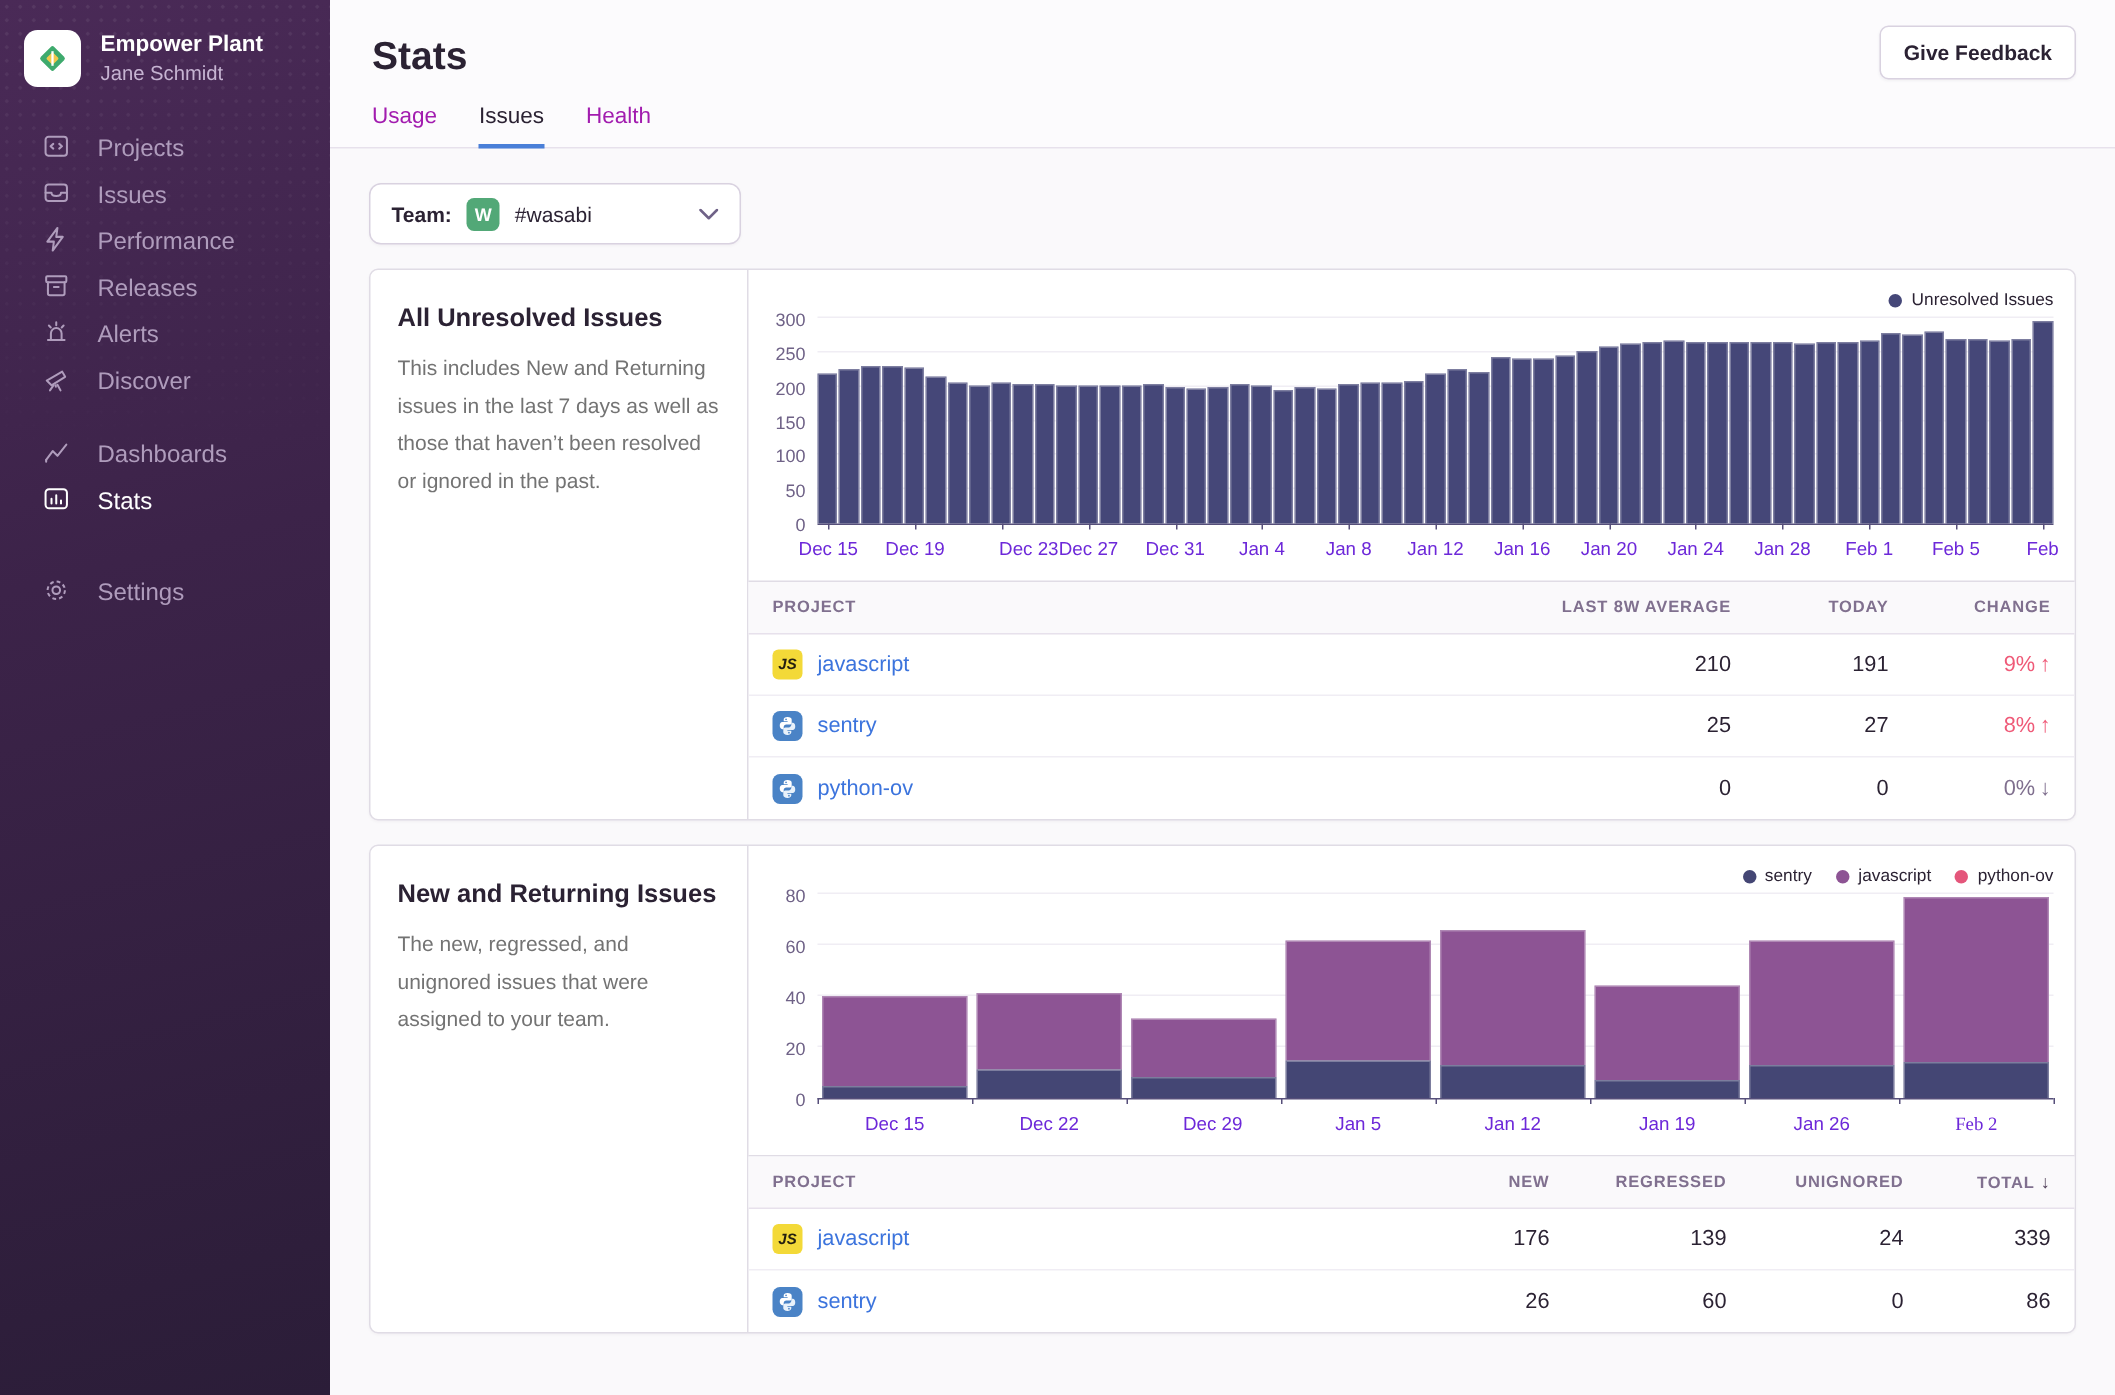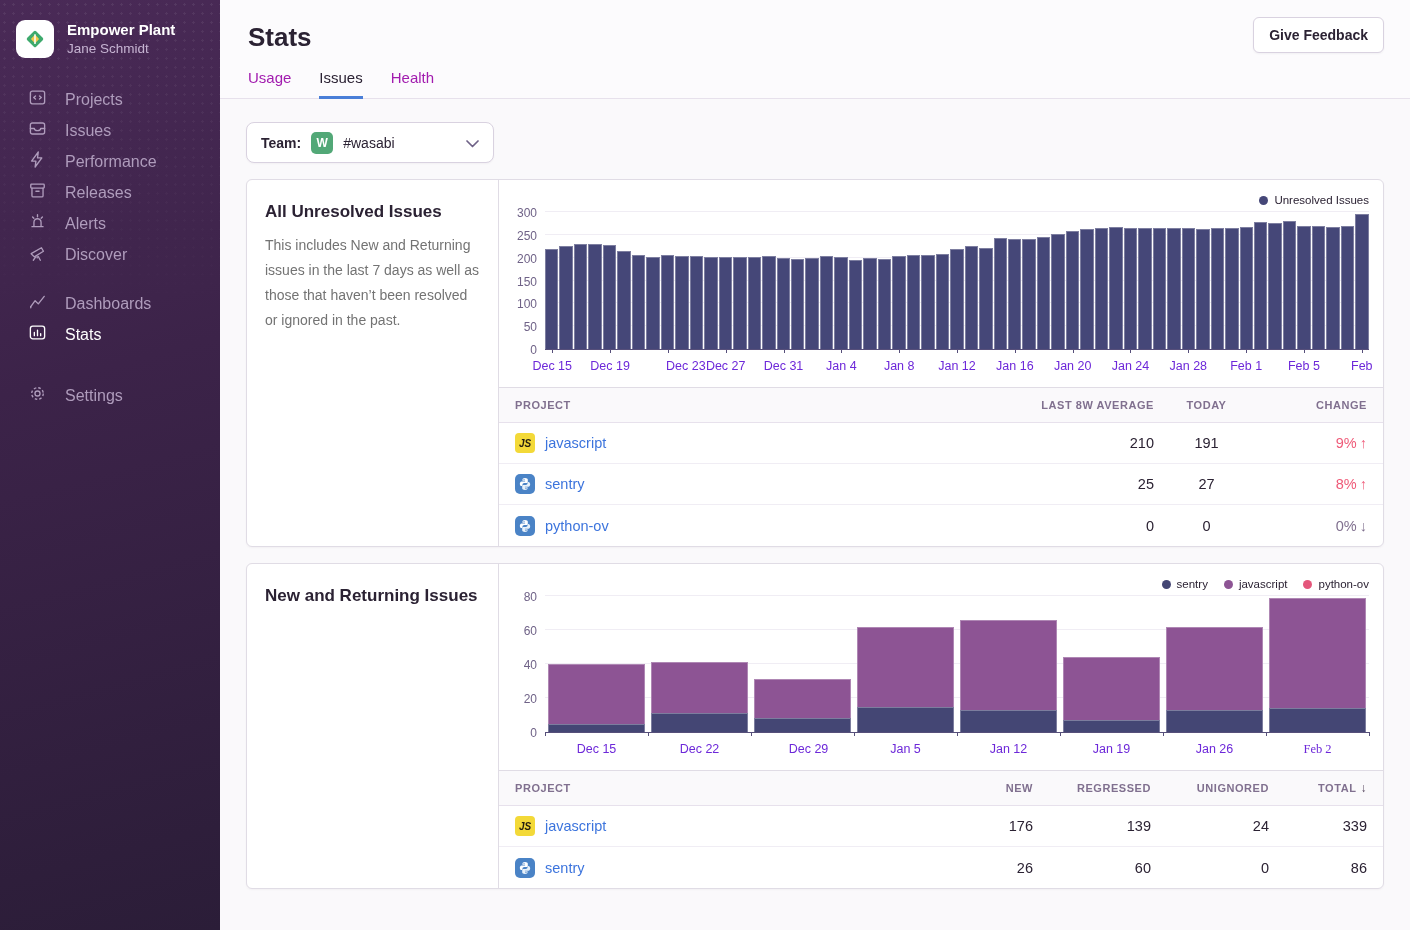--- a/index.html
+++ b/index.html
@@ -91,21 +91,21 @@
   .x-labels { position: relative; height: 27px; }
   .xlabel { position: absolute; top: 9px; transform: translateX(-50%); font-size: 12.5px; color: #6d28d9; white-space: nowrap; }
 
   
   .ptable { border-top: 1px solid #e0dce5; margin-top: 6px; }
   .thead { display: flex; align-items: center; height: 35px; background: #faf9fb; border-bottom: 1px solid #e7e1ec; padding: 0 16px; color: #80708f; font-size: 11px; font-weight: 700; letter-spacing: .55px; }
   .trow { display: flex; align-items: center; height: 41px; padding: 0 16px; border-bottom: 1px solid #f0edf4; font-size: 14.5px; }
   .trow:last-child { border-bottom: none; }
   .col-project { flex: 1; display: flex; align-items: center; gap: 10px; min-width: 0; }
   .num { text-align: right; flex: none; }
-  .t1-c1 { width: 170px; } .t1-c2 { width: 105px; text-align: center; } .t1-c3 { width: 108px; }
+  .t1-c1 { width: 170px; } .t1-c2 { width: 105px; } .t1-c3 { width: 108px; }
   .t2-c1 { width: 110px; } .t2-c2 { width: 118px; } .t2-c3 { width: 118px; } .t2-c4 { width: 98px; }
   .project-link { color: #3c74dd; text-decoration: none; cursor: pointer; }
   .js-badge { width: 20px; height: 20px; border-radius: 4px; background: #f3d938; color: #241f10; font-weight: 800; font-size: 10px; display: flex; align-items: center; justify-content: center; flex: none; font-style: italic; }
   .py-icon { width: 20px; height: 20px; border-radius: 5px; background: #4a83c6; display: flex; align-items: center; justify-content: center; flex: none; }
   .tone-bad { color: #ef5a78; }
   .tone-neutral { color: #80708f; }
   .change-arrow { margin-left: 3px; }
   .sort-arrow { margin-left: 4px; color: #57475f; font-size: 12px; }
 </style>
 </head>
@@ -419,20 +419,21 @@
               <div class="num t1-c2">0</div>
               <div class="num t1-c3 tone-neutral"><span>0%</span><span class="change-arrow">↓</span></div>
             </div>
           </div>
       </div>
     </section>
 
     <section class="card">
       <div class="card-left">
         <div class="card-title">New and Returning Issues</div>
+        <p class="card-desc">The new, regressed, and unignored issues that were assigned to your team.</p>
       </div>
       <div class="card-right">
         <div class="chart-wrap">
           <div class="legend-row" id="nr-legend">
               <div class="legend-item">
                 <div class="legend-dot" style="background: rgb(68, 70, 116);"></div>
                 <div>sentry</div>
               </div>
               <div class="legend-item">
                 <div class="legend-dot" style="background: rgb(141, 84, 148);"></div>

